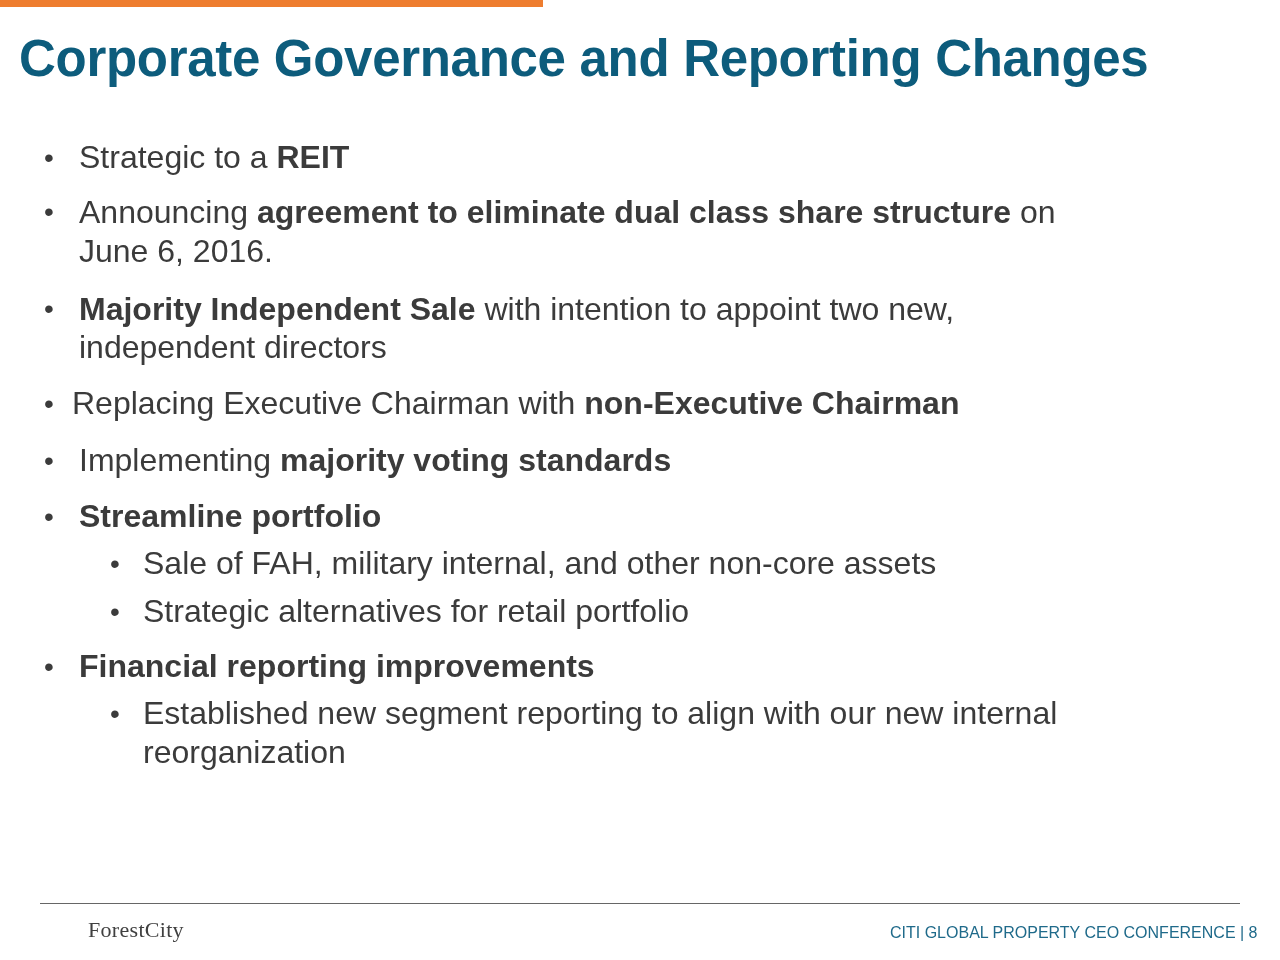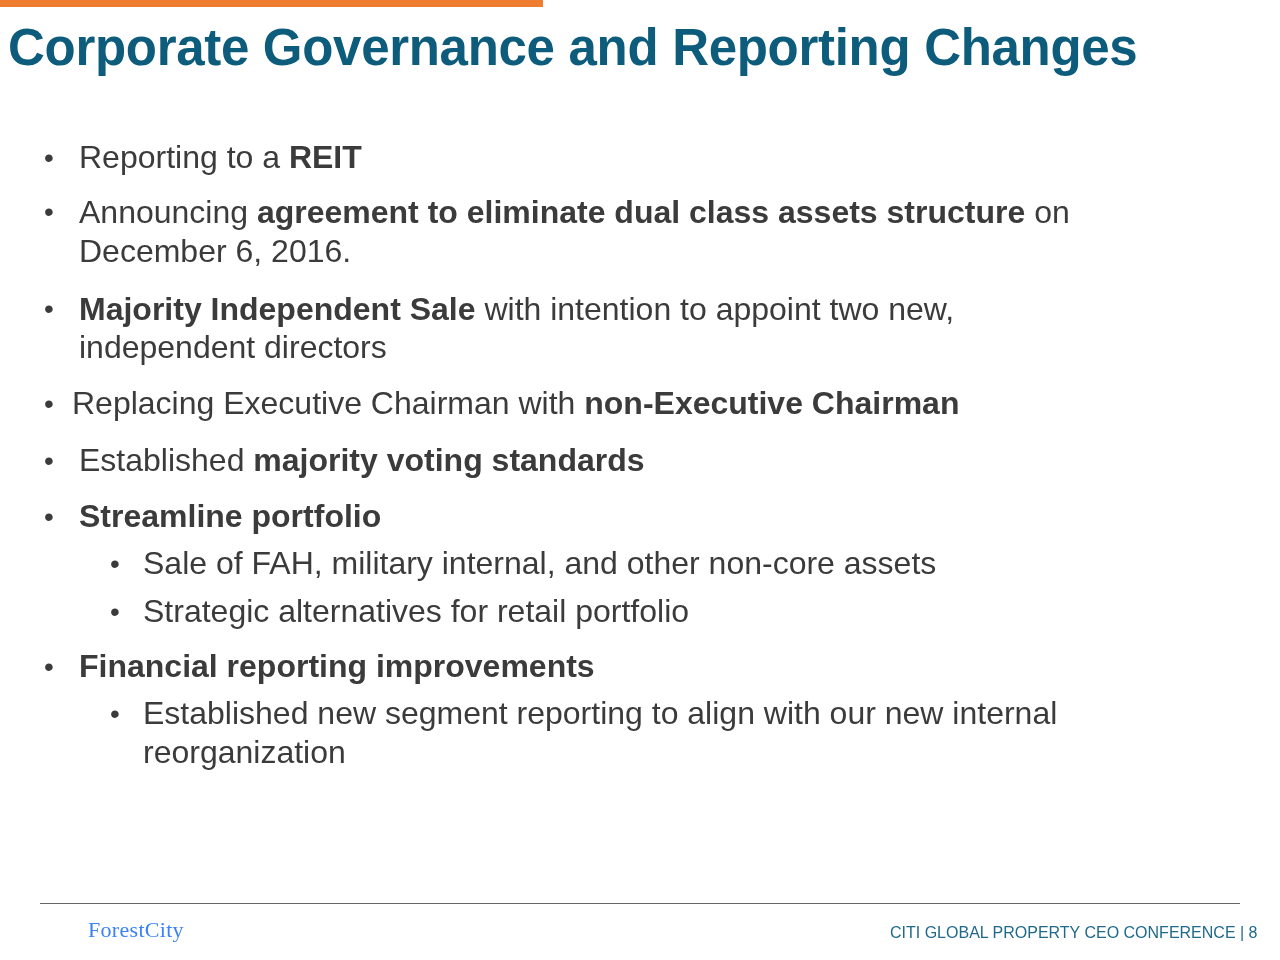--- a/index.html
+++ b/index.html
@@ -1,62 +1,62 @@
 <!DOCTYPE html>
 <html><head>
   <meta charset="utf-8">
   <style>
     html, body { margin:0; padding:0; }
     body { width:1280px; height:960px; background:#ffffff; position:relative; overflow:hidden;
            font-family:"Liberation Sans", sans-serif; color:#3b3b3b; }
     .accent-bar { position:absolute; left:0; top:0; width:543px; height:7px; background:#ee7d2f; }
-    .title { position:absolute; left:4px; top:14px; margin:4px; font-size:51px; font-weight:bold;
+    .title { position:absolute; left:4px; top:14px; margin:15px; font-size:51px; font-weight:bold;
              color:#0d5c7c; letter-spacing:-0.3px; white-space:nowrap; }
     .bullets { position:absolute; left:0; top:0; }
     .item { position:absolute; font-size:32px; line-height:39px; white-space:nowrap; }
     .b { position:absolute; font-size:28px; }
     .em { font-weight:bold; }
     .rule { position:absolute; left:40px; top:903px; width:1200px; height:1px; background:#666; }
     .logo { position:absolute; left:88px; top:917px; font-family:"Liberation Serif", serif;
-            font-size:22px; color:#3b82f6; letter-spacing:0.3px; }
+            font-size:22px; color:#404040; letter-spacing:0.3px; }
     .footer { position:absolute; left:890px; top:924px; font-size:16px; color:#1f6a8a; white-space:nowrap; }
   </style>
 </head>
 <body>
 
 <div class="accent-bar"></div>
 <h1 class="title">Corporate Governance and Reporting Changes</h1>
 
 <div class="bullets">
 
   <span class="b" style="left:44px;top:142px">•</span>
   <div class="item" style="left:79px;top:138px">
-    <span>Reporting to a </span><span class="em">REIT</span>
+    <span>Strategic to a </span><span class="em">REIT</span>
   </div>
 
   <span class="b" style="left:44px;top:196px">•</span>
   <div class="item" style="left:79px;top:193px">
-    <span>Announcing </span><span class="em">agreement to eliminate dual class assets structure</span><span> on</span>
+    <span>Announcing </span><span class="em">agreement to eliminate dual class share structure</span><span> on</span>
   </div>
-  <div class="item" style="left:79px;top:232px">December 6, 2016.</div>
+  <div class="item" style="left:79px;top:232px">June 6, 2016.</div>
 
   <span class="b" style="left:44px;top:293px">•</span>
   <div class="item" style="left:79px;top:290px">
     <span class="em">Majority Independent Sale</span><span> with intention to appoint two new,</span>
   </div>
   <div class="item" style="left:79px;top:328px">independent directors</div>
 
   <span class="b" style="left:44px;top:388px">•</span>
   <div class="item" style="left:72px;top:384px">
     <span>Replacing Executive Chairman with </span><span class="em">non-Executive Chairman</span>
   </div>
 
   <span class="b" style="left:44px;top:445px">•</span>
   <div class="item" style="left:79px;top:441px">
-    <span>Established </span><span class="em">majority voting standards</span>
+    <span>Implementing </span><span class="em">majority voting standards</span>
   </div>
 
   <span class="b" style="left:44px;top:501px">•</span>
   <div class="item em" style="left:79px;top:497px">Streamline portfolio</div>
   <span class="b" style="left:110px;top:548px">•</span>
   <div class="item" style="left:143px;top:544px">Sale of FAH, military internal, and other non-core assets</div>
   <span class="b" style="left:110px;top:596px">•</span>
   <div class="item" style="left:143px;top:592px">Strategic alternatives for retail portfolio</div>
 
   <span class="b" style="left:44px;top:651px">•</span>

